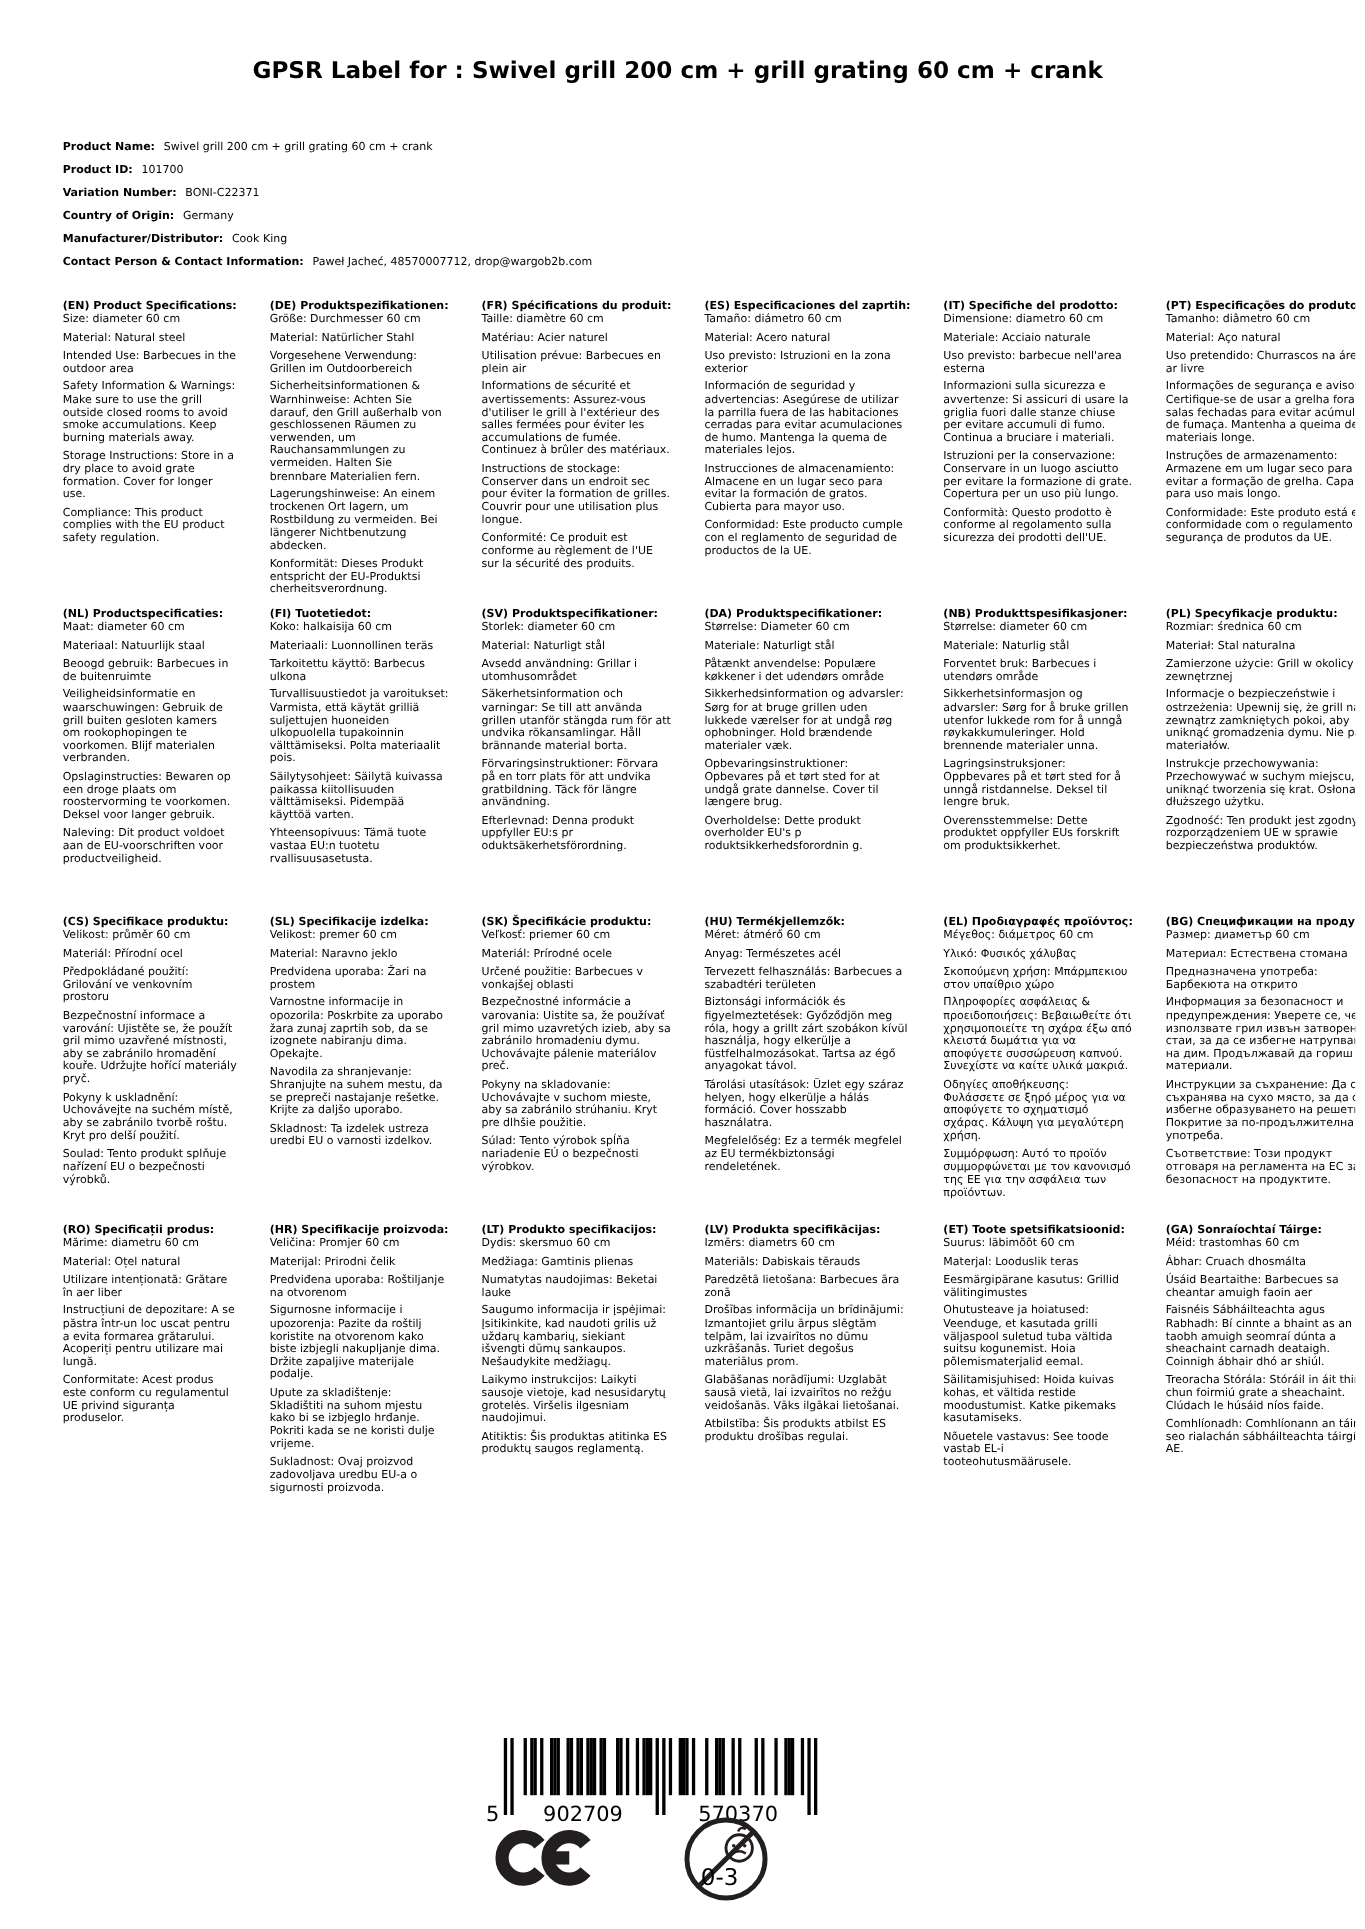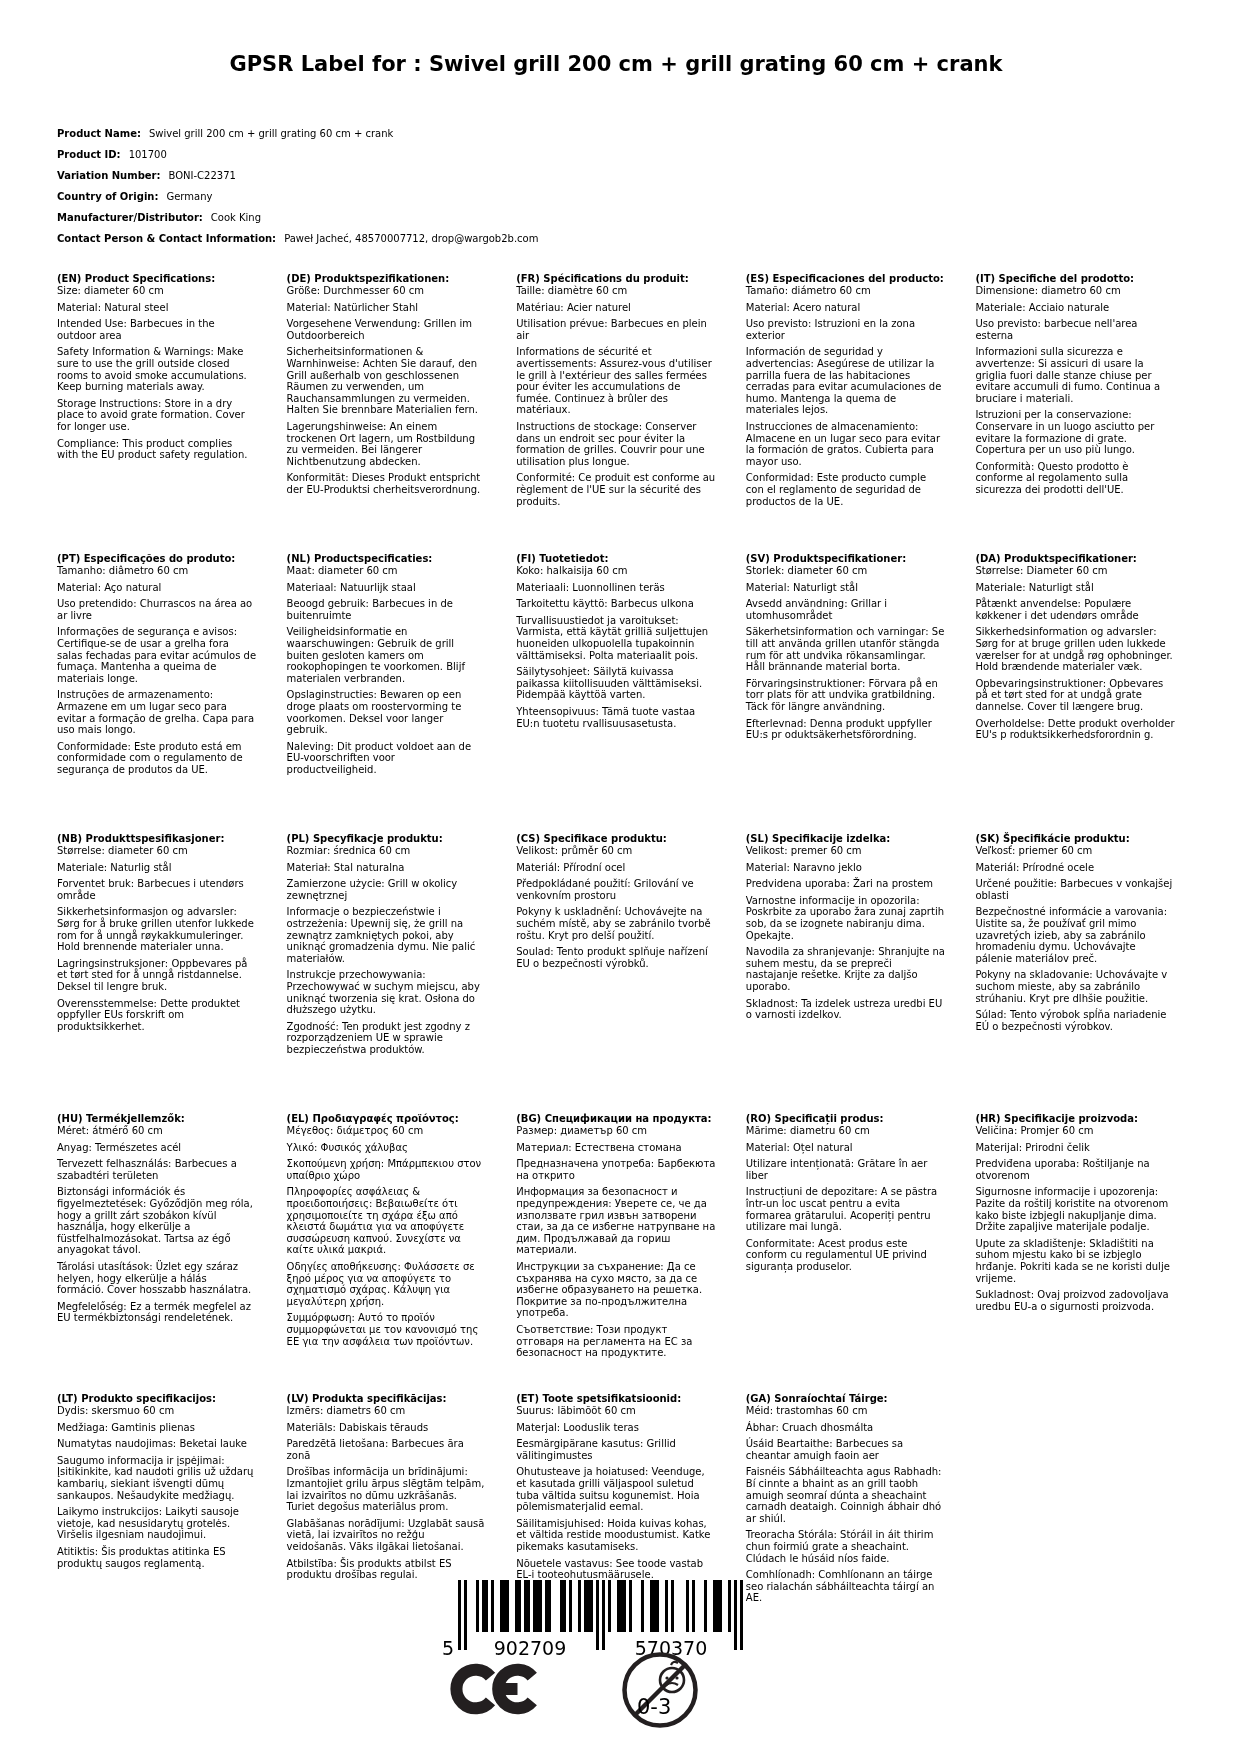--- a/index.html
+++ b/index.html
@@ -9,21 +9,21 @@
   }
   .title {
     margin:52px 40px 0; text-align:center;
     font-size:21px; font-weight:bold; line-height:25px;
   }
   .info { margin:46px 57px 0; }
   .info-row { font-size:10px; line-height:21px; white-space:nowrap; }
   .info-label { font-weight:bold; }
   .info-value { margin-left:8px; }
   .grid {
-    display:grid; grid-template-columns:repeat(5, 1fr); column-gap:30px;
+    display:grid; grid-template-columns:repeat(6, 1fr); column-gap:30px;
     margin:24px 57px 0;
   }
   .spec { min-height:280px; }
   .spec-header {
     font-size:10px; font-weight:bold; line-height:12px;
     white-space:nowrap; margin:0;
   }
   .spec p {
     font-size:10px; line-height:11.6px; margin:0 0 5px;
     overflow-wrap:break-word;
@@ -93,21 +93,21 @@
     <div class="spec-header">(FR) Spécifications du produit:</div>
   <p>Taille: diamètre 60 cm</p>
         <p>Matériau: Acier naturel</p>
         <p>Utilisation prévue: Barbecues en plein air</p>
         <p>Informations de sécurité et avertissements: Assurez-vous d'utiliser le grill à l'extérieur des salles fermées pour éviter les accumulations de fumée. Continuez à brûler des matériaux.</p>
         <p>Instructions de stockage: Conserver dans un endroit sec pour éviter la formation de grilles. Couvrir pour une utilisation plus longue.</p>
         <p>Conformité: Ce produit est conforme au règlement de l'UE sur la sécurité des produits.</p>
       </div>
 
   <div class="spec">
-    <div class="spec-header">(ES) Especificaciones del producto:</div>
+    <div class="spec-header">(ES) Especificaciones del zaprtih:</div>
   <p>Tamaño: diámetro 60 cm</p>
         <p>Material: Acero natural</p>
         <p>Uso previsto: Istruzioni en la zona exterior</p>
         <p>Información de seguridad y advertencias: Asegúrese de utilizar la parrilla fuera de las habitaciones cerradas para evitar acumulaciones de humo. Mantenga la quema de materiales lejos.</p>
         <p>Instrucciones de almacenamiento: Almacene en un lugar seco para evitar la formación de gratos. Cubierta para mayor uso.</p>
         <p>Conformidad: Este producto cumple con el reglamento de seguridad de productos de la UE.</p>
       </div>
 
   <div class="spec">
     <div class="spec-header">(IT) Specifiche del prodotto:</div>
@@ -187,20 +187,21 @@
         <p>Informacje o bezpieczeństwie i ostrzeżenia: Upewnij się, że grill na zewnątrz zamkniętych pokoi, aby uniknąć gromadzenia dymu. Nie palić materiałów.</p>
         <p>Instrukcje przechowywania: Przechowywać w suchym miejscu, aby uniknąć tworzenia się krat. Osłona do dłuższego użytku.</p>
         <p>Zgodność: Ten produkt jest zgodny z rozporządzeniem UE w sprawie bezpieczeństwa produktów.</p>
       </div>
 
   <div class="spec">
     <div class="spec-header">(CS) Specifikace produktu:</div>
   <p>Velikost: průměr 60 cm</p>
         <p>Materiál: Přírodní ocel</p>
         <p>Předpokládané použití: Grilování ve venkovním prostoru</p>
+        <p>Bezpečnostní informace a varování: Ujistěte se, že použít gril mimo uzavřené místnosti, aby se zabránilo hromadění kouře. Udržujte hořící materiály pryč.</p>
         <p>Pokyny k uskladnění: Uchovávejte na suchém místě, aby se zabránilo tvorbě roštu. Kryt pro delší použití.</p>
         <p>Soulad: Tento produkt splňuje nařízení EU o bezpečnosti výrobků.</p>
       </div>
 
   <div class="spec">
     <div class="spec-header">(SL) Specifikacije izdelka:</div>
   <p>Velikost: premer 60 cm</p>
         <p>Material: Naravno jeklo</p>
         <p>Predvidena uporaba: Žari na prostem</p>
         <p>Varnostne informacije in opozorila: Poskrbite za uporabo žara zunaj zaprtih sob, da se izognete nabiranju dima. Opekajte.</p>

